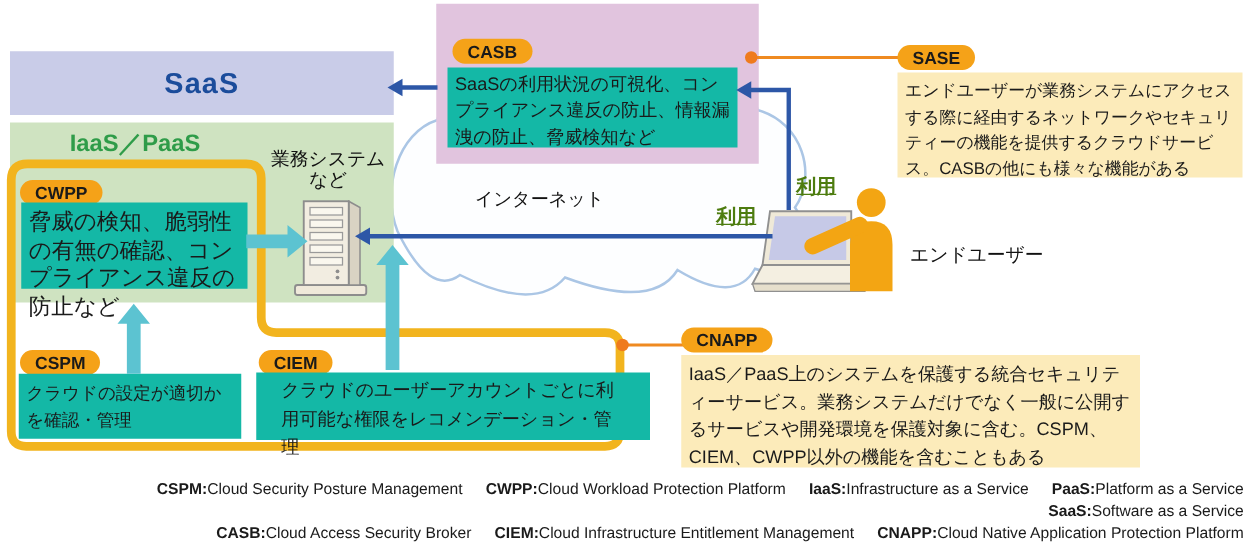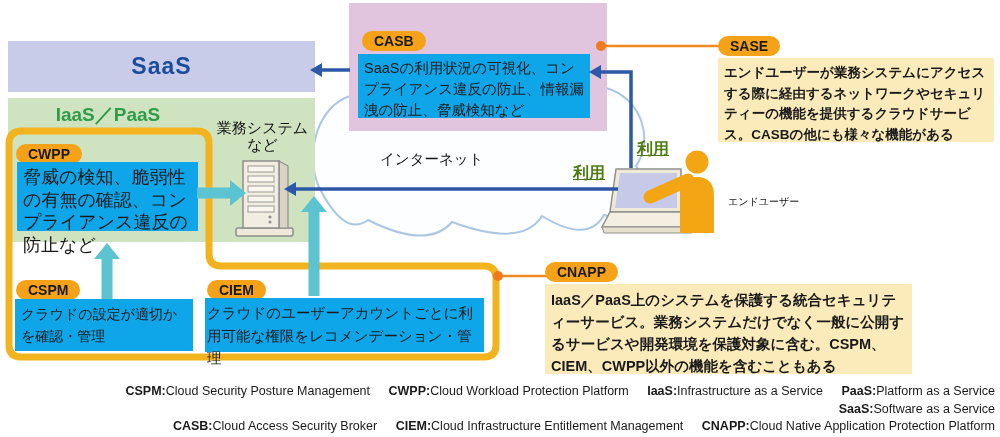--- a/index.html
+++ b/index.html
@@ -9,35 +9,35 @@
   svg{position:absolute;left:0;top:0;}
   .layer1{z-index:1;} .layer3{z-index:3;} .layer5{z-index:5;pointer-events:none;}
   .box{position:absolute;z-index:2;}
   .saas-box{left:8px;top:41px;width:307px;height:51px;background:#c9cce8;}
   .saas-label{width:307px;line-height:51px;text-align:center;font-weight:bold;font-size:23px;color:#1b4c9b;letter-spacing:1px;}
   .iaas-box{left:8px;top:98px;width:307px;height:144px;background:#cfe3c1;}
   .iaas-label{left:8px;top:102px;width:200px;text-align:center;font-weight:bold;font-size:19px;color:#2f9c49;z-index:2;}
   .pink-box{left:349px;top:3px;width:258px;height:128px;background:#e1c4de;}
   .pink-title{left:349px;top:7px;width:258px;text-align:center;font-size:13.5px;font-weight:600;color:#111;z-index:4;}
   .pill{position:absolute;z-index:4;background:#f5a218;border-radius:11px;padding:1px 12px;font-weight:bold;font-size:14px;color:#1a1a1a;line-height:18px;}
-  .cream{position:absolute;z-index:4;background:#0ea5e9;color:#1a1a1a;}
-  .ydesc{position:absolute;z-index:4;background:#fcebba;color:#1a1a1a;font-weight:bold;}
+  .cream{position:absolute;z-index:4;background:#14b8a6;color:#1a1a1a;}
+  .ydesc{position:absolute;z-index:4;background:#fcebba;color:#1a1a1a;}
   .casb-cream{left:358px;top:54px;width:220px;height:56px;padding:4px 6px;font-size:14.5px;line-height:21px;}
   .cwpp-cream{left:17px;top:162px;width:169px;height:61px;padding:4px 6px;font-size:18px;line-height:22.5px;}
   .cspm-cream{left:15px;top:299px;width:166px;height:44px;padding:4px 6px;font-size:14px;line-height:22px;}
-  .ciem-cream{left:205px;top:298px;width:275px;height:46px;padding:4px 2px;font-size:14.5px;line-height:22.5px;font-family:Liberation Serif, serif;}
+  .ciem-cream{left:205px;top:298px;width:275px;height:46px;padding:4px 20px;font-size:14.5px;line-height:22.5px;font-family:Liberation Serif, serif;}
   .sase-desc{left:718px;top:58px;width:264px;height:74px;padding:5px 6px;font-size:13.5px;line-height:20.5px;}
   .cnapp-desc{left:545px;top:284px;width:355px;height:80px;padding:5px 6px;font-size:14.5px;line-height:22px;}
   .lbl{position:absolute;z-index:4;color:#111;}
   .biz-label{left:215px;top:120px;width:95px;text-align:center;font-size:15px;line-height:16.5px;}
   .inet-label{left:380px;top:150px;font-size:14.5px;}
   .usage{color:#4d7c0f;font-weight:bold;font-size:16px;text-decoration:underline;}
   .usage-top{left:637px;top:139px;}
   .usage-left{left:573px;top:163px;}
-  .enduser-label{left:728px;top:195px;font-size:10px;}
+  .enduser-label{left:728px;top:195px;font-size:15px;}
   .glossary{left:0;right:5px;top:383px;text-align:right;font-size:12.5px;line-height:17.5px;color:#1a1a1a;z-index:4;position:absolute;}
   .g-entry{margin-left:15px;white-space:nowrap;}
   .g-entry:first-child{margin-left:0;}
   .g-term,.g-sep{font-weight:bold;}
 </style>
 </head>
 <body>
 
 <div id="stage">
 

